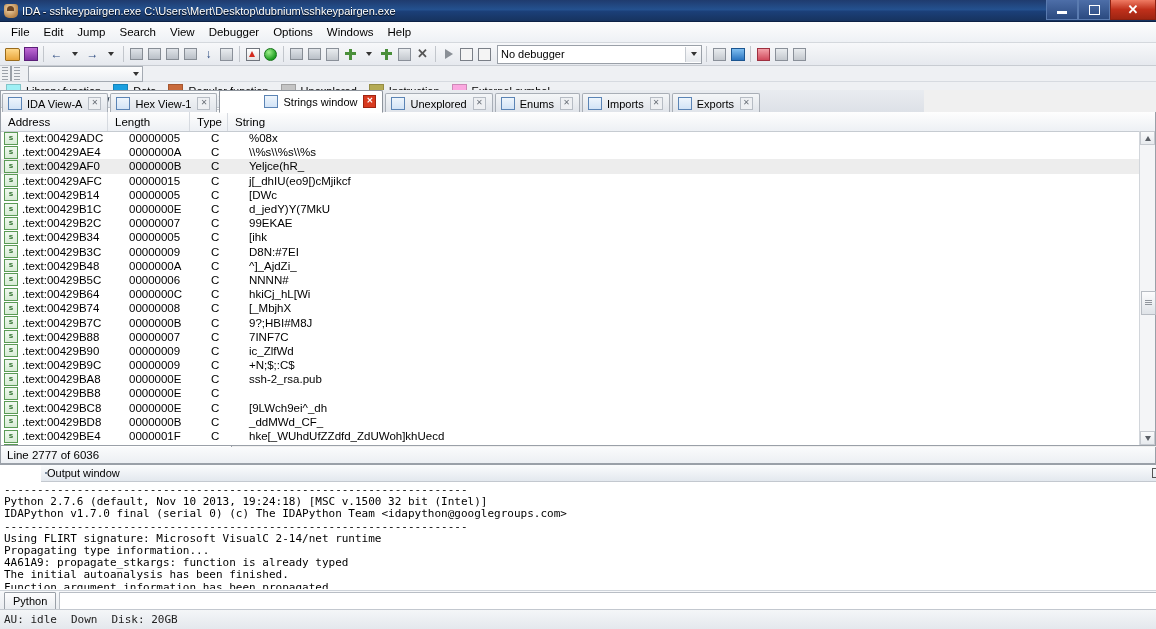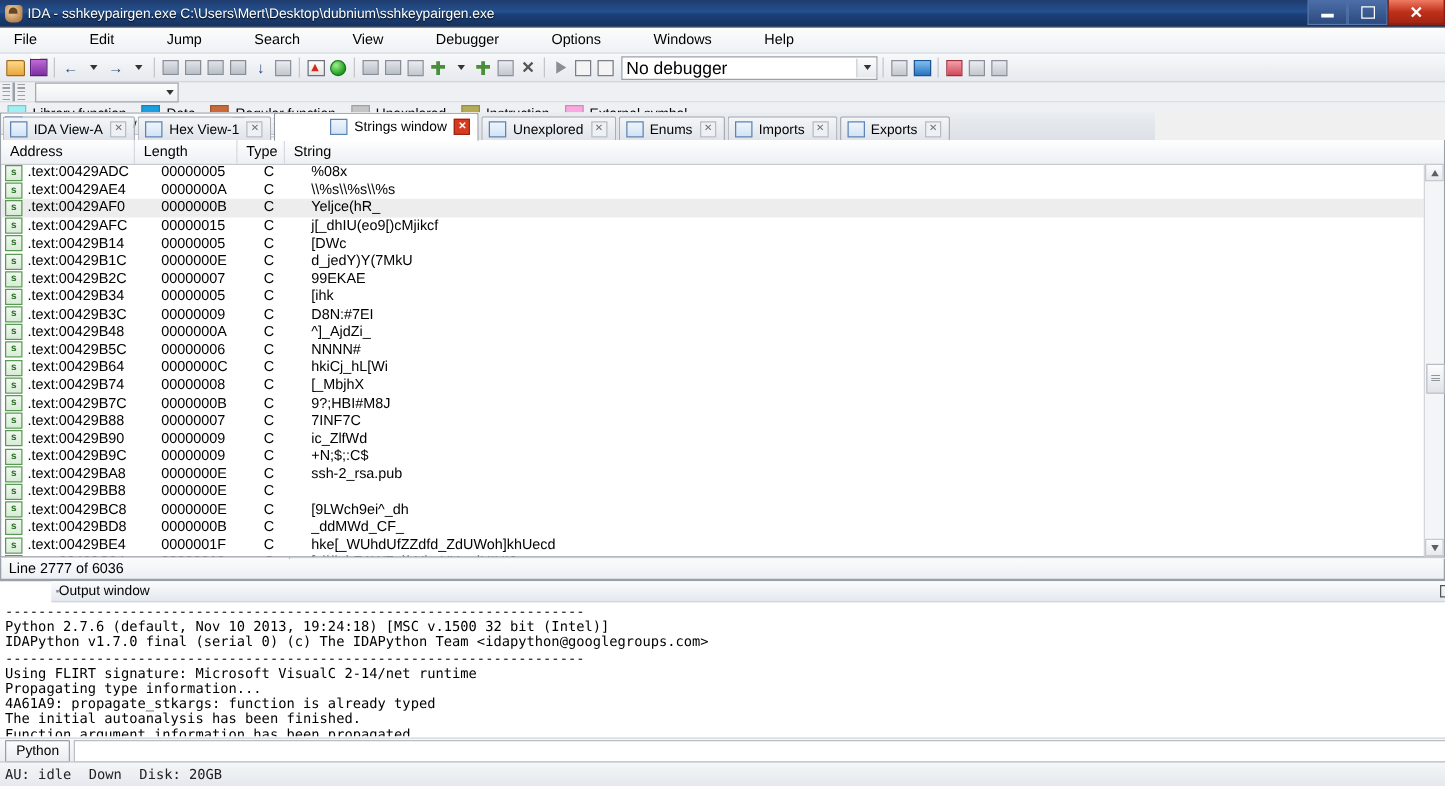--- a/index.html
+++ b/index.html
@@ -41,21 +41,20 @@
   .wbtn.max span{display:block;width:9px;height:8px;border:1.5px solid #fff;}
   .wbtn.close{background:linear-gradient(to bottom,#e8插,#b52a18);
     background:linear-gradient(to bottom,#ef7b63,#c0301b 50%,#9e2512);width:44px;
     border-color:#8d2010;font-size:13px;font-weight:bold;}
 
   
   .menubar{
     height:20px;background:linear-gradient(to bottom,#fdfdfd,#eef1f5);
     display:flex;align-items:center;padding-left:4px;
     border-bottom:1px solid #d4d8dd;
-    gap:28px;
   }
   .menubar .mi{padding:2px 7px;font-size:11.5px;color:#000;cursor:default;}
 
   
   .toolbar{
     height:22px;background:linear-gradient(to bottom,#f7f8fa,#e6e9ee);
     display:flex;align-items:center;padding-left:4px;gap:1px;
     border-bottom:1px solid #c8ccd2;
   }
   .tb{width:17px;height:18px;display:flex;align-items:center;justify-content:center;
@@ -87,21 +86,21 @@
   .ico-pin::after{content:"";position:absolute;left:0;top:3px;width:11px;height:3px;background:#4a8f3a;}
   .ico-blue{width:12px;height:11px;background:linear-gradient(to bottom,#7fbef0,#2a74c0);
     border:1px solid #1b5590;}
   .ico-chart{width:11px;height:11px;background:linear-gradient(to bottom,#f2a0a8,#d04a5c);
     border:1px solid #9e3040;}
   .ico-grey{width:11px;height:11px;background:linear-gradient(to bottom,#e9ecef,#c3c8ce);
     border:1px solid #8a9099;}
   .dbg-select{
     width:200px;height:17px;margin-left:3px;
     border:1px solid #9aa0a8;background:#fff;
-    display:flex;align-items:center;padding-left:3px;font-size:14px;
+    display:flex;align-items:center;padding-left:3px;font-size:11px;
     position:relative;
     justify-content:space-between;
   }
   .dbg-select .cv{flex:1;}
   .dbg-select .dd{width:15px;height:15px;display:flex;align-items:center;justify-content:center;
     border-left:1px solid #c6cbd1;background:linear-gradient(to bottom,#fbfbfc,#e6e9ed);}
 
   
   .navrow{height:15px;background:#eef0f3;display:flex;align-items:center;
     border-bottom:1px solid #d6dae0;}

